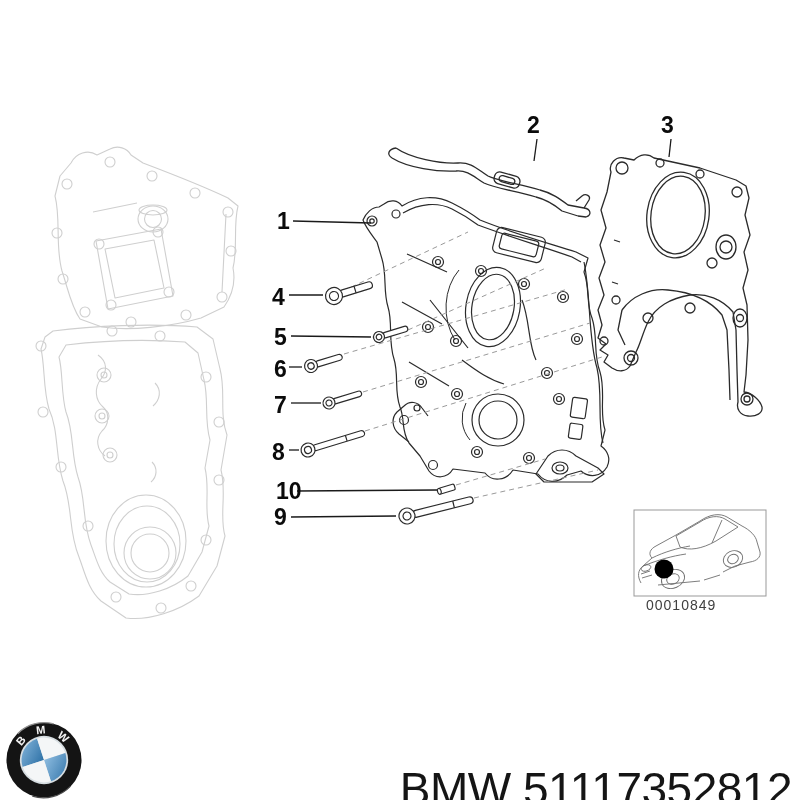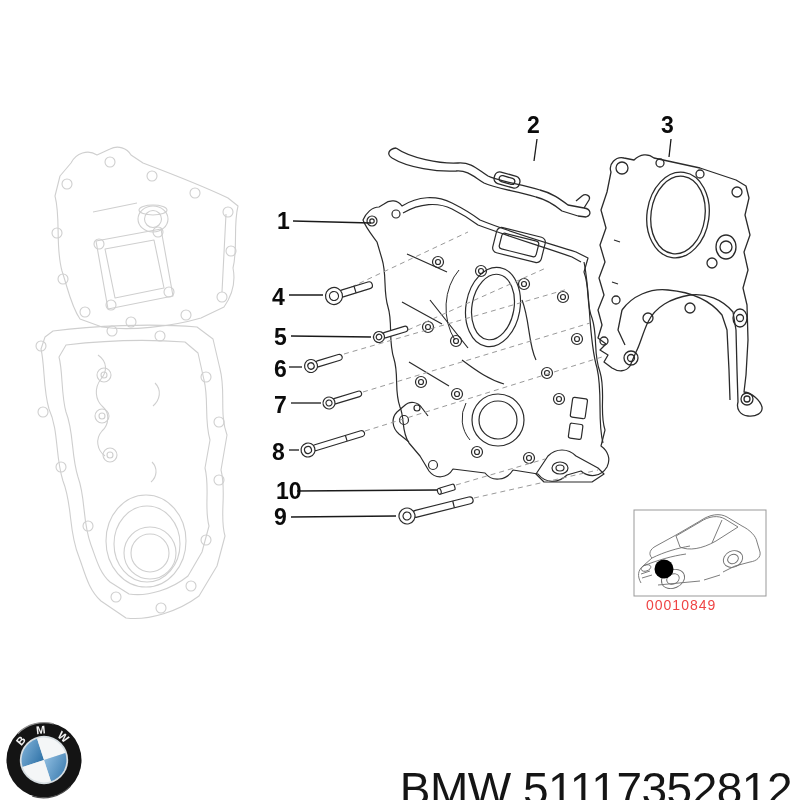--- a/index.html
+++ b/index.html
@@ -1,21 +1,21 @@
 <!DOCTYPE html>
 <html><head>
 <meta charset="utf-8">
 <style>
   html,body{margin:0;padding:0;background:#fff;}
   #stage{position:relative;width:800px;height:800px;background:#ffffff;overflow:hidden;
          font-family:"Liberation Sans","DejaVu Sans",sans-serif;}
   #art{position:absolute;left:0;top:0;}
   .callout{position:absolute;font-weight:bold;font-size:23px;color:#0b0b0b;line-height:1;
            font-family:"Liberation Sans",sans-serif;}
-  #thumb-code{position:absolute;left:646px;top:597px;font-size:14px;color:#ef4444;
+  #thumb-code{position:absolute;left:646px;top:597px;font-size:14px;color:#404040;
               letter-spacing:1px;}
   #part-title{position:absolute;right:8px;top:736px;font-size:46px;color:#151515;
               letter-spacing:-0.5px;white-space:nowrap;margin-top:26px;}
   #bmw-logo{position:absolute;left:5px;top:721px;}
 </style>
 </head>
 <body>
 
 <div id="stage">
 

